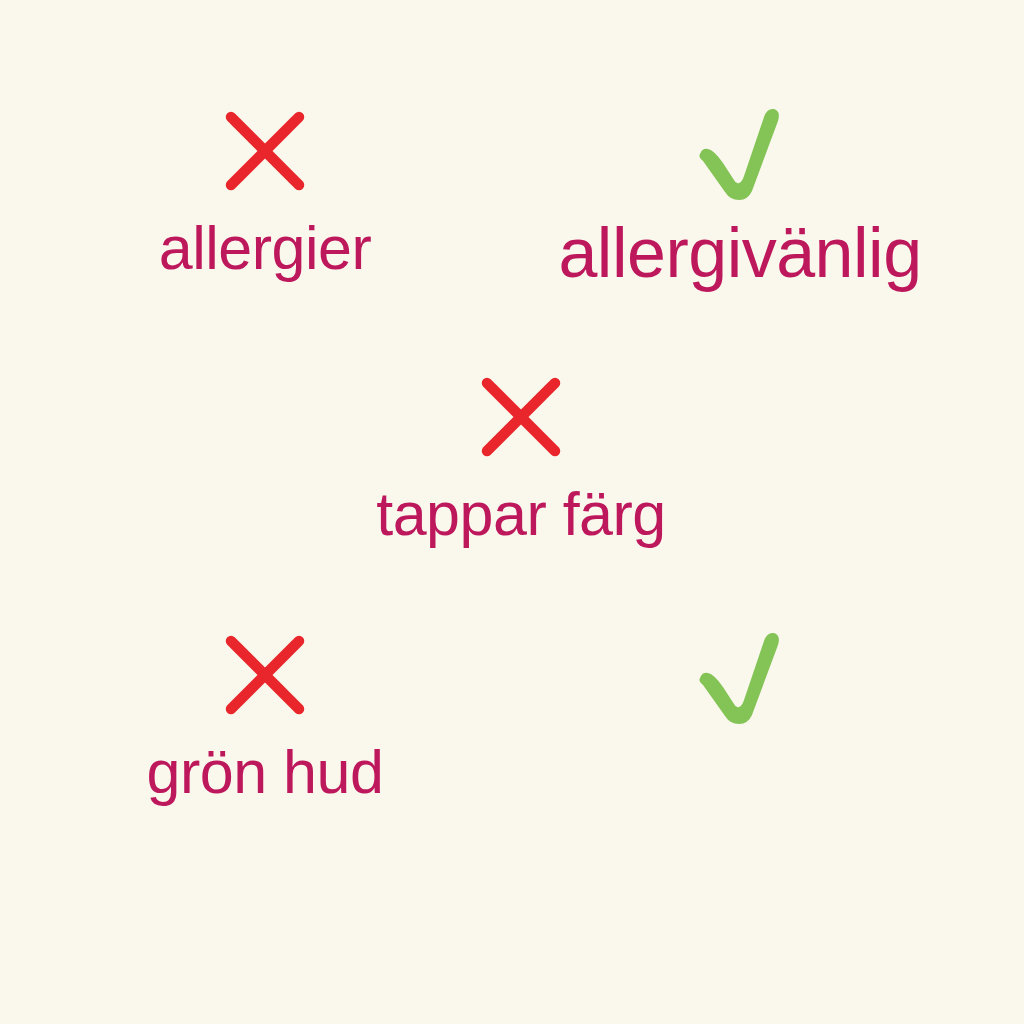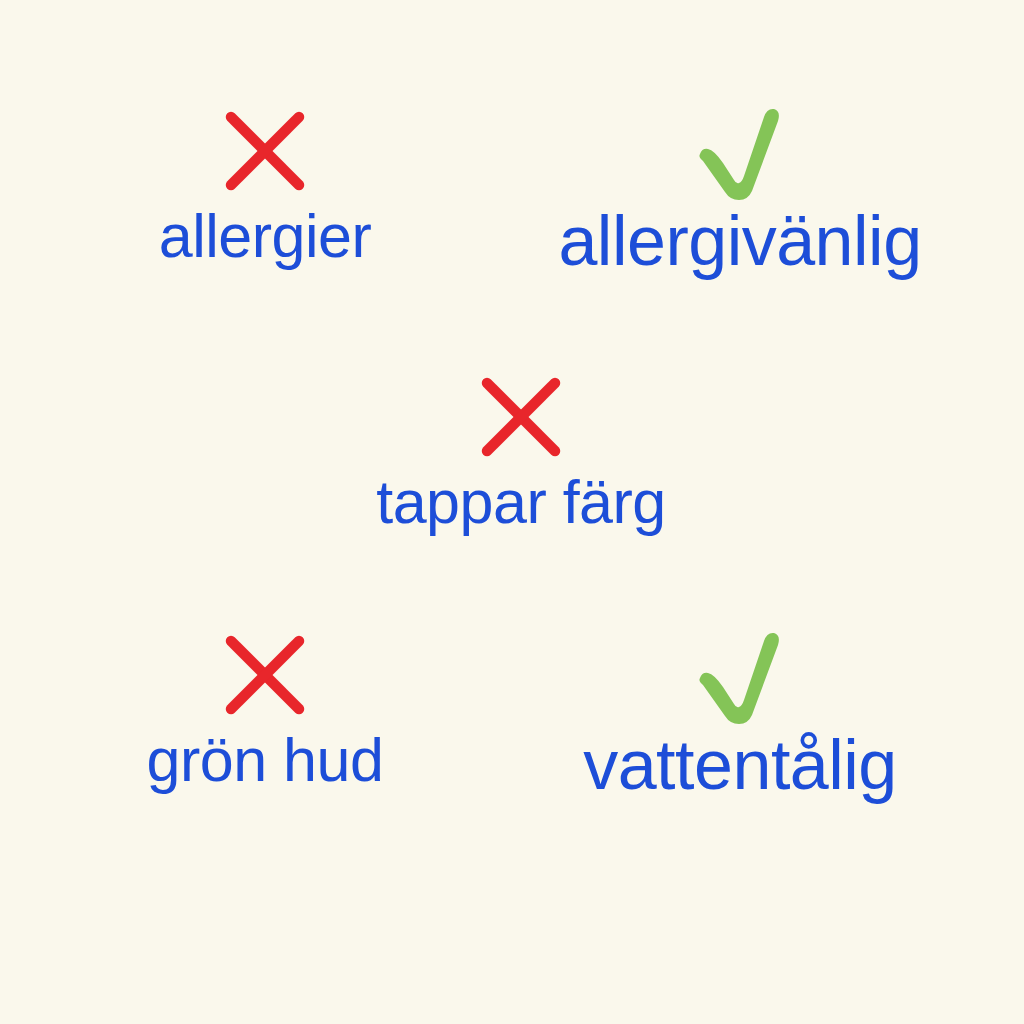--- a/index.html
+++ b/index.html
@@ -63,25 +63,25 @@
     align-items: center;
     justify-content: center;
   }
 
   .mark-svg {
     display: block;
     overflow: visible;
   }
 
   .cell-label {
-    margin-top: 0;
+    margin-top: 12px;
     font-size: 62px;
     line-height: 1.0;
     font-weight: 300;
-    color: #1d4ed8;
+    color: #be185d;
     white-space: nowrap;
     letter-spacing: -0.5px;
     font-family: "Liberation Sans", "DejaVu Sans", sans-serif;
   }
 
   .cell-negative .cell-label { font-size: 61px; }
   .cell-positive .cell-label { font-size: 70px; }
 </style>
 </head>
 <body>
@@ -139,17 +139,16 @@
       <div class="cell-label">grön hud</div>
     </div>
     <div class="cell cell-positive">
       <div class="mark-wrap">
         <svg class="mark-svg" width="96" height="100" viewBox="0 0 96 100" aria-hidden="true">
           <path d="M8 53 Q10 47 16 48 Q22 49 31 62 L42 79 Q44 83 47 82 Q50 81 52 75
                    L72 16 Q75 7 82 8 Q89 10 86 20 L60 90 Q56 99 47 99 Q38 99 33 91
                    L11 60 Q6 56 8 53 Z" fill="#84c457"></path>
         </svg>
       </div>
-      <div class="cell-label">vattentålig</div>
     </div>
   </div>
 
 </div>
 
 </body></html>

